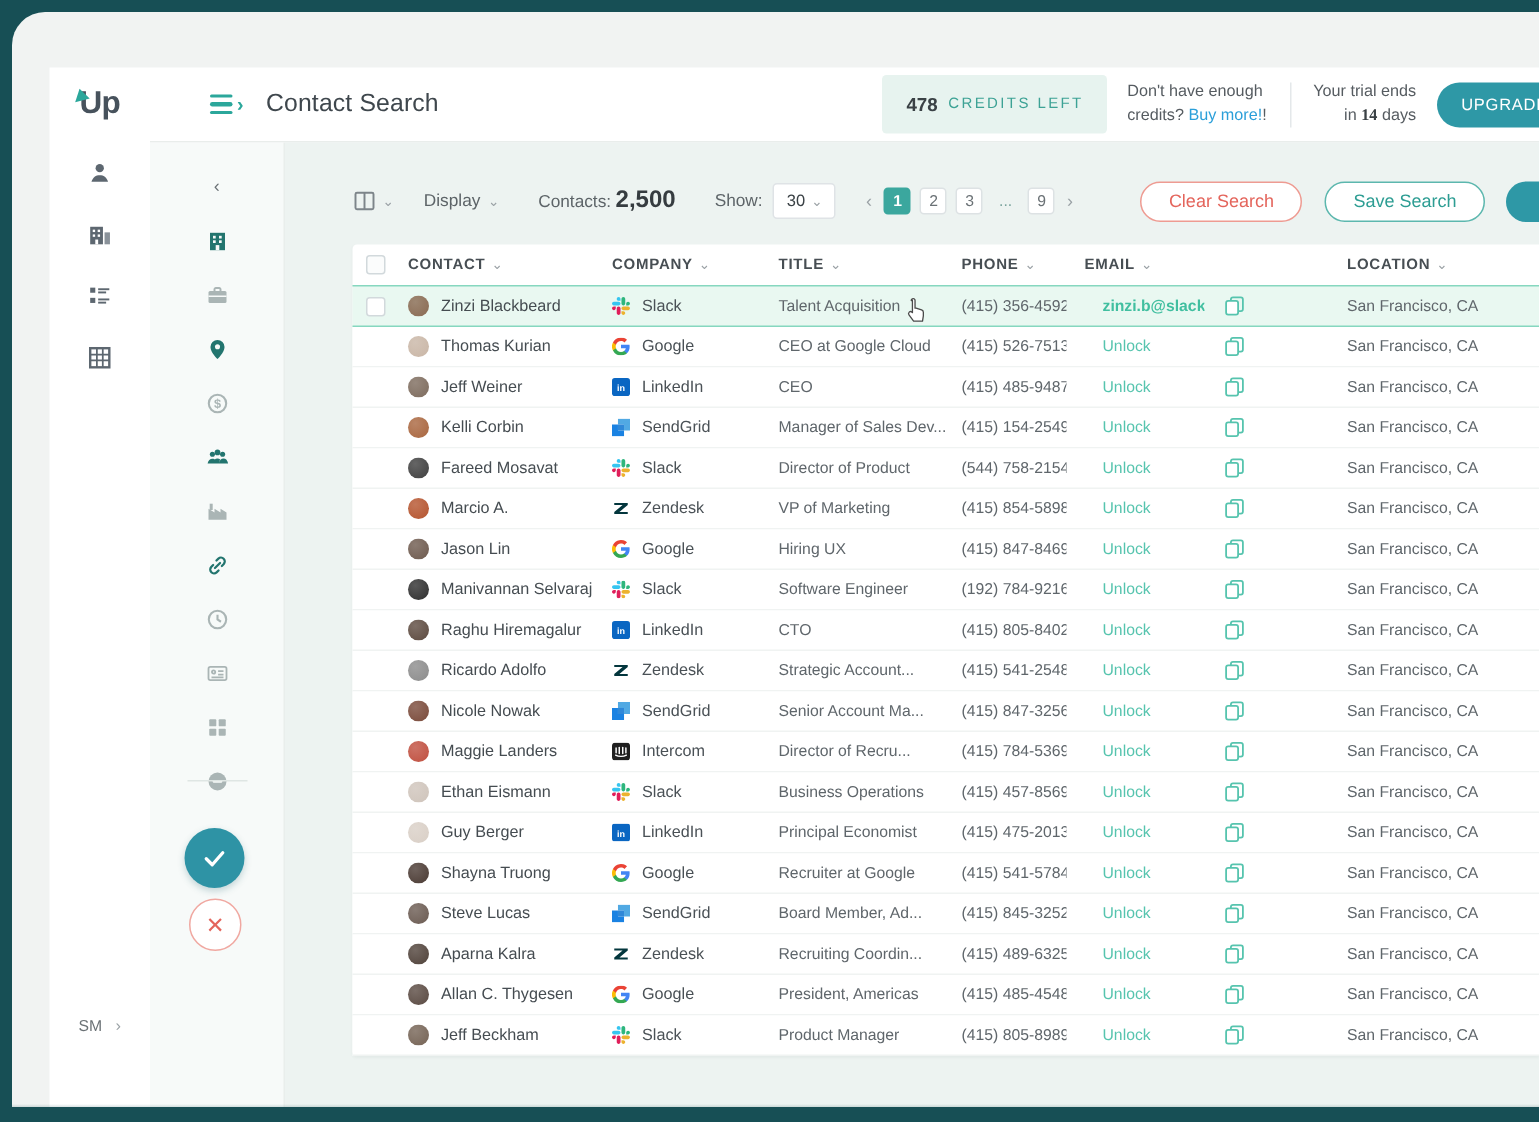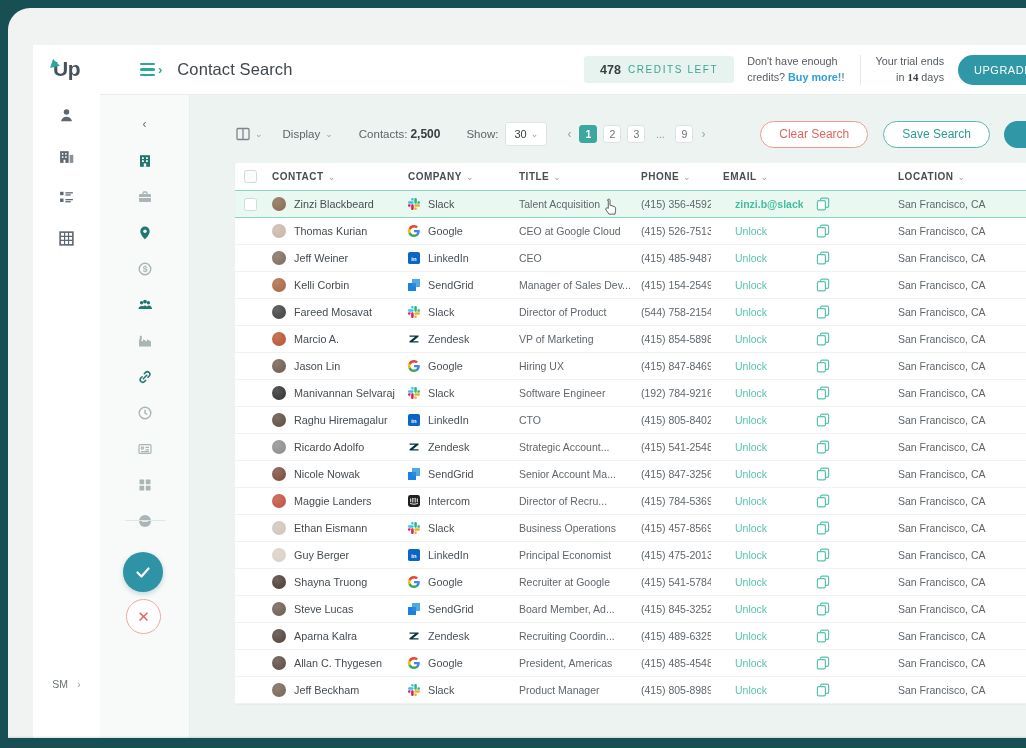--- a/index.html
+++ b/index.html
@@ -37,26 +37,26 @@
   .hamburger { display:flex; align-items:center; gap:3px; cursor:pointer; }
   .hamburger .bars { display:flex; flex-direction:column; gap:3px; }
   .hamburger .bars i { display:block; width:15px; height:2.4px; background:#2ba79b; border-radius:2px; }
   .hamburger .harrow { color:#2ba79b; font-size:13px; font-weight:bold; line-height:1; }
   .page-title { margin-left:15px; font-size:16.5px; color:#3f474d; font-weight:500; letter-spacing:0.1px;}
   .qsearch { margin-left:26px; width:243px; height:29px; border:1px solid #dfe3e6; border-radius:4px;
     display:flex; align-items:center; padding:0 9px; background:#fff; }
   .qsearch svg { width:13px; height:13px; margin-right:7px; flex:none; }
   .qsearch input { border:none; outline:none; width:100%; font-size:11.5px; color:#444; font-family:inherit; background:transparent; }
   .qsearch input::placeholder { color:#a8aeb3; }
-  .credits-badge { margin-left:auto; background:#e7f3ef; border-radius:3px; height:27px; display:flex; align-items:center;
+  .credits-badge { margin-left:auto; background:#e7f3ef; border-radius:3px; height:39px; display:flex; align-items:center;
     padding:0 16px; white-space:nowrap; }
   .credits-badge b { font-size:12.5px; color:#3a4145; margin-right:7px; font-weight:bold; }
   .credits-badge span { font-size:10px; color:#3da295; letter-spacing:1.6px; }
   .buy-more { margin-left:13px; font-size:10.8px; color:#565c61; line-height:1.45; white-space:nowrap; }
-  .buy-more a { color:#2b9fd9; font-weight:bold; text-decoration:none; cursor:pointer; }
+  .buy-more a { color:#2b9fd9; font-weight:normal; text-decoration:none; cursor:pointer; }
   .tb-div { width:1px; height:30px; background:#e4e8ea; margin:0 14px 0 16px; }
   .trial { font-size:10.8px; color:#565c61; line-height:1.45; text-align:right; white-space:nowrap; }
   .trial b { font-weight:bold; color:#3a4145;font-family:Liberation Serif, serif; }
   .upgrade-btn { margin-left:14px; margin-right:-22px; flex:none; height:30px; min-width:86px; background:#2e98a6; color:#fff;
     border:none; border-radius:15px; font-size:11px; letter-spacing:0.5px; padding:0 16px; font-family:inherit; cursor:pointer; }
   
   .filter-rail {
     position:absolute; left:92px; top:87px; width:90px; bottom:0; background:#f7faf9; border-right:1px solid #e9eeec;
   }
   .collapse-chev { position:absolute; top:22px; left:0; width:100%; text-align:center; color:#6a7175; font-size:12px; cursor:pointer; }
@@ -70,21 +70,21 @@
   .cancel-btn { position:absolute; left:26px; top:504px; width:35px; height:35px; border-radius:50%; background:#fff;
     border:1px solid #f0a8a1; color:#e4655c; font-size:15px; cursor:pointer; display:flex; align-items:center; justify-content:center; font-family:inherit;}
   
   .main { position:absolute; left:182px; top:87px; right:0; bottom:0; background:#edf3f1; }
   .toolbar { position:absolute; left:45px; right:0; top:24px; height:30px; display:flex; align-items:center; }
   .cols-btn { display:flex; align-items:center; gap:4px; cursor:pointer; }
   .cols-btn svg { width:16px; height:16px; }
   .chev-s { font-size:9px; color:#9aa1a5; }
   .display-dd { margin-left:20px; display:flex; gap:5px; align-items:center; font-size:11.5px; color:#5d6468; cursor:pointer; }
   .contacts-ct { margin-left:26px; font-size:11.5px; color:#5d6468; }
-  .contacts-ct b { font-size:12px; color:#363c40; margin-left:3px; }
+  .contacts-ct b { font-size:16px; color:#363c40; margin-left:3px; }
   .show-wrap { margin-left:26px; display:flex; align-items:center; gap:7px; font-size:11.5px; color:#5d6468; }
   .show-select { width:42px; height:24px; border:1px solid #dfe3e6; border-radius:3px; background:#fff; display:flex;
     align-items:center; justify-content:center; gap:4px; font-size:11px; color:#3a4145; cursor:pointer; }
   .pager { margin-left:18px; display:flex; align-items:center; gap:6px; }
   .pager .pnav { color:#9aa1a5; font-size:12px; cursor:pointer; padding:0 2px; }
   .pbox { min-width:18px; height:18px; border:1px solid #dde2e4; border-radius:3px; background:#fff; font-size:10.5px;
     color:#6a7175; display:flex; align-items:center; justify-content:center; cursor:pointer; padding:0 3px; }
   .pbox.active { background:#3ba79e; border-color:#3ba79e; color:#fff; font-weight:bold; }
   .pdots { font-size:10.5px; color:#7aa39d; border:none; background:none; }
   .tb-right { margin-left:auto; display:flex; align-items:center; }

